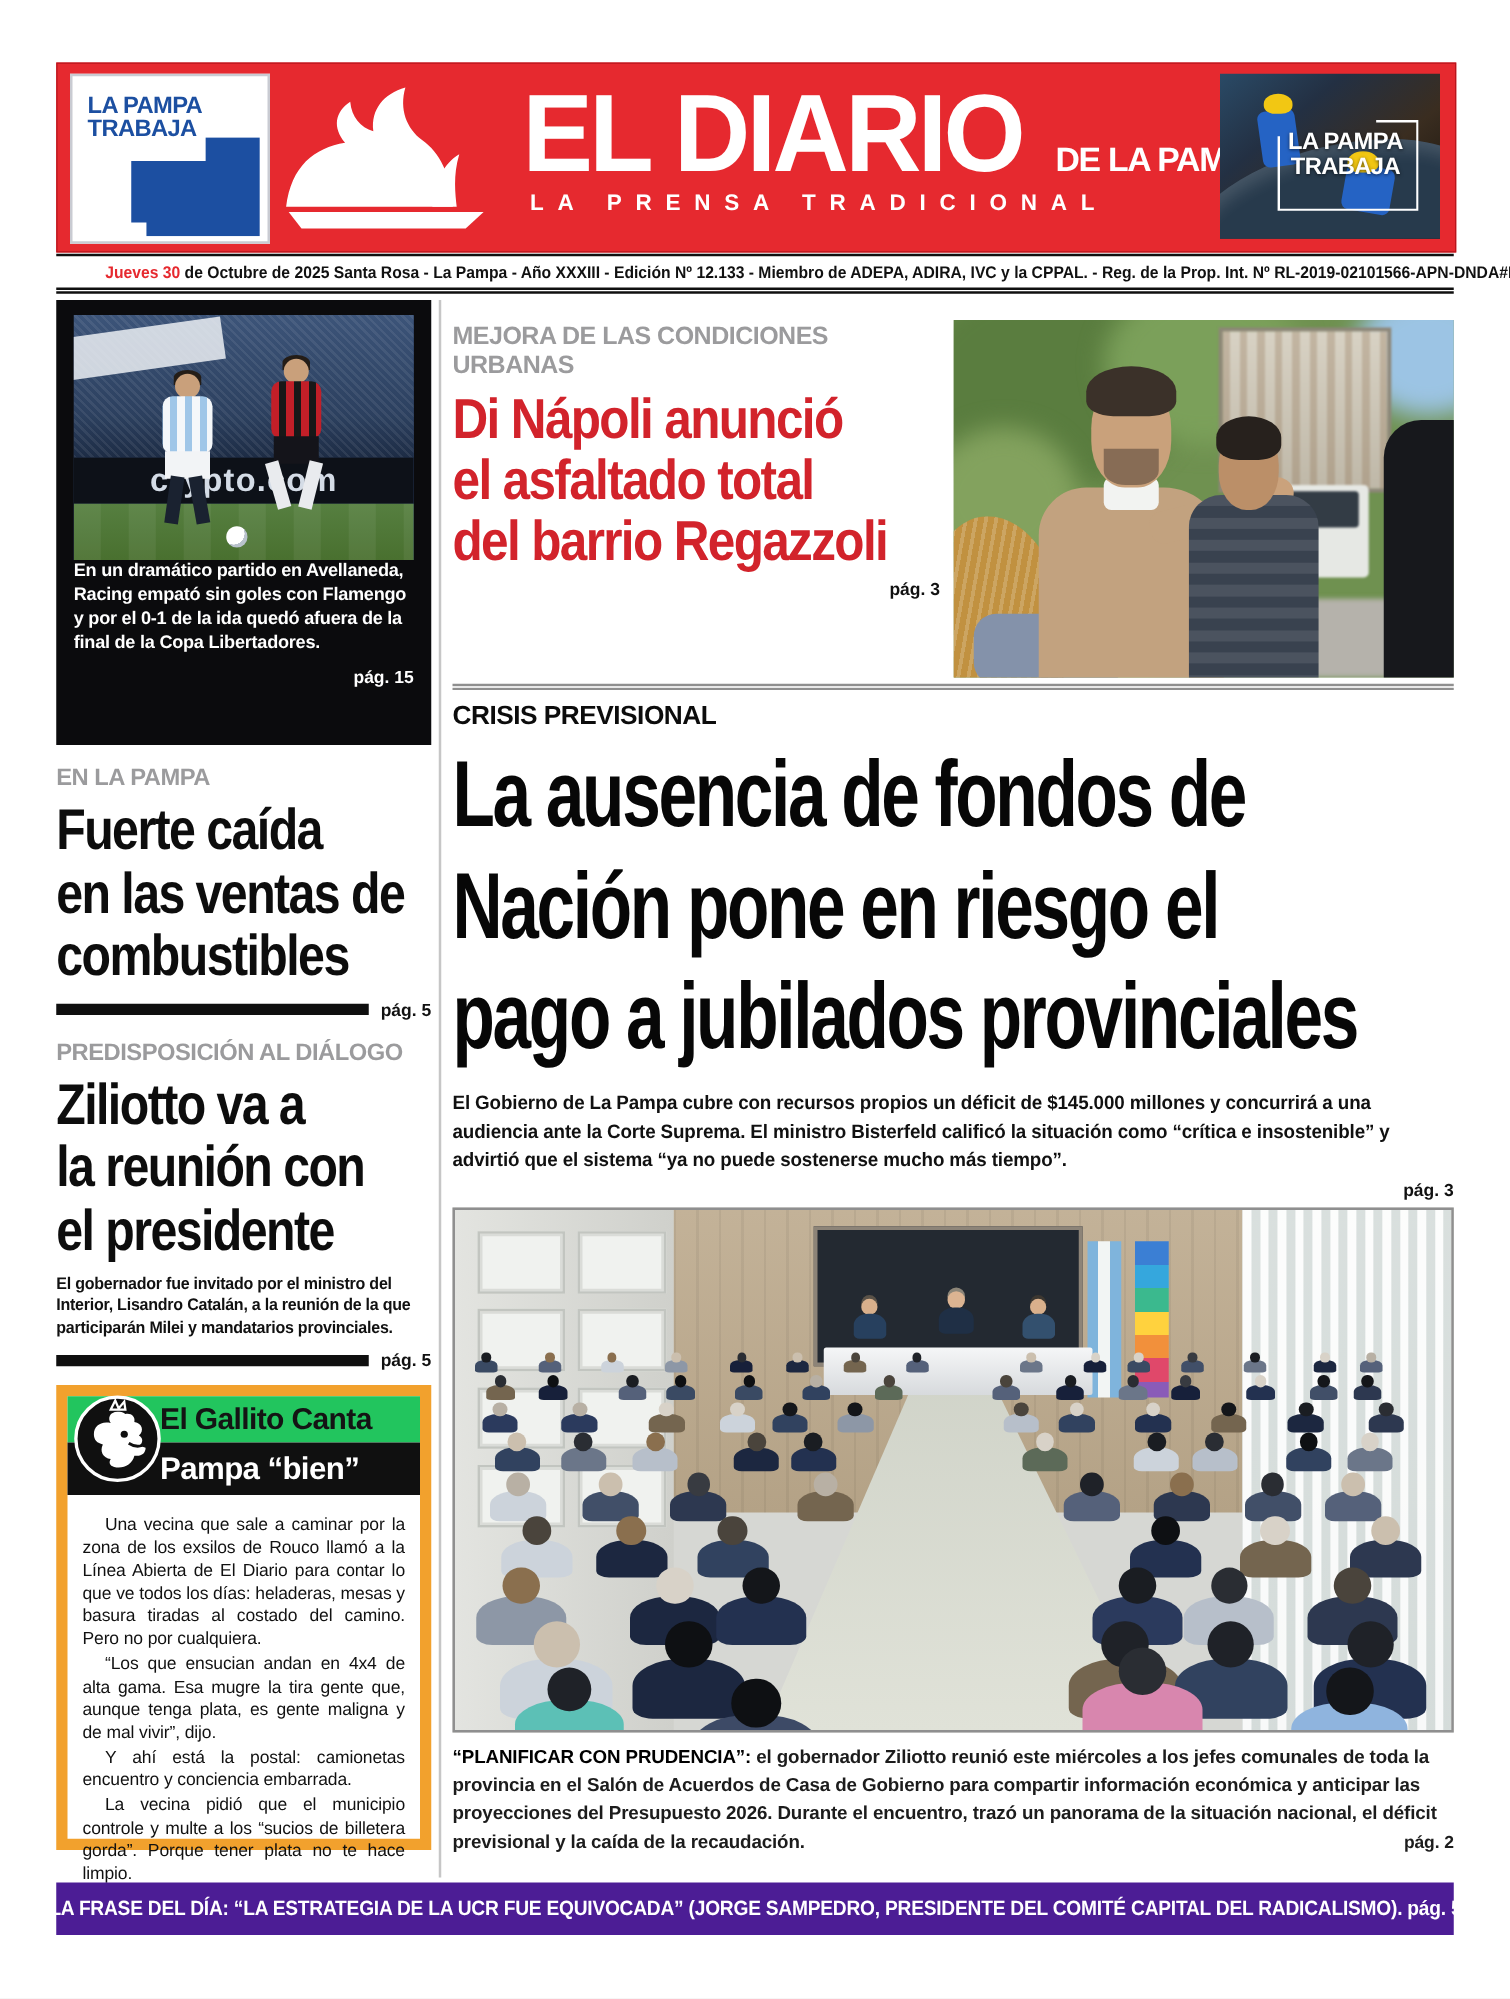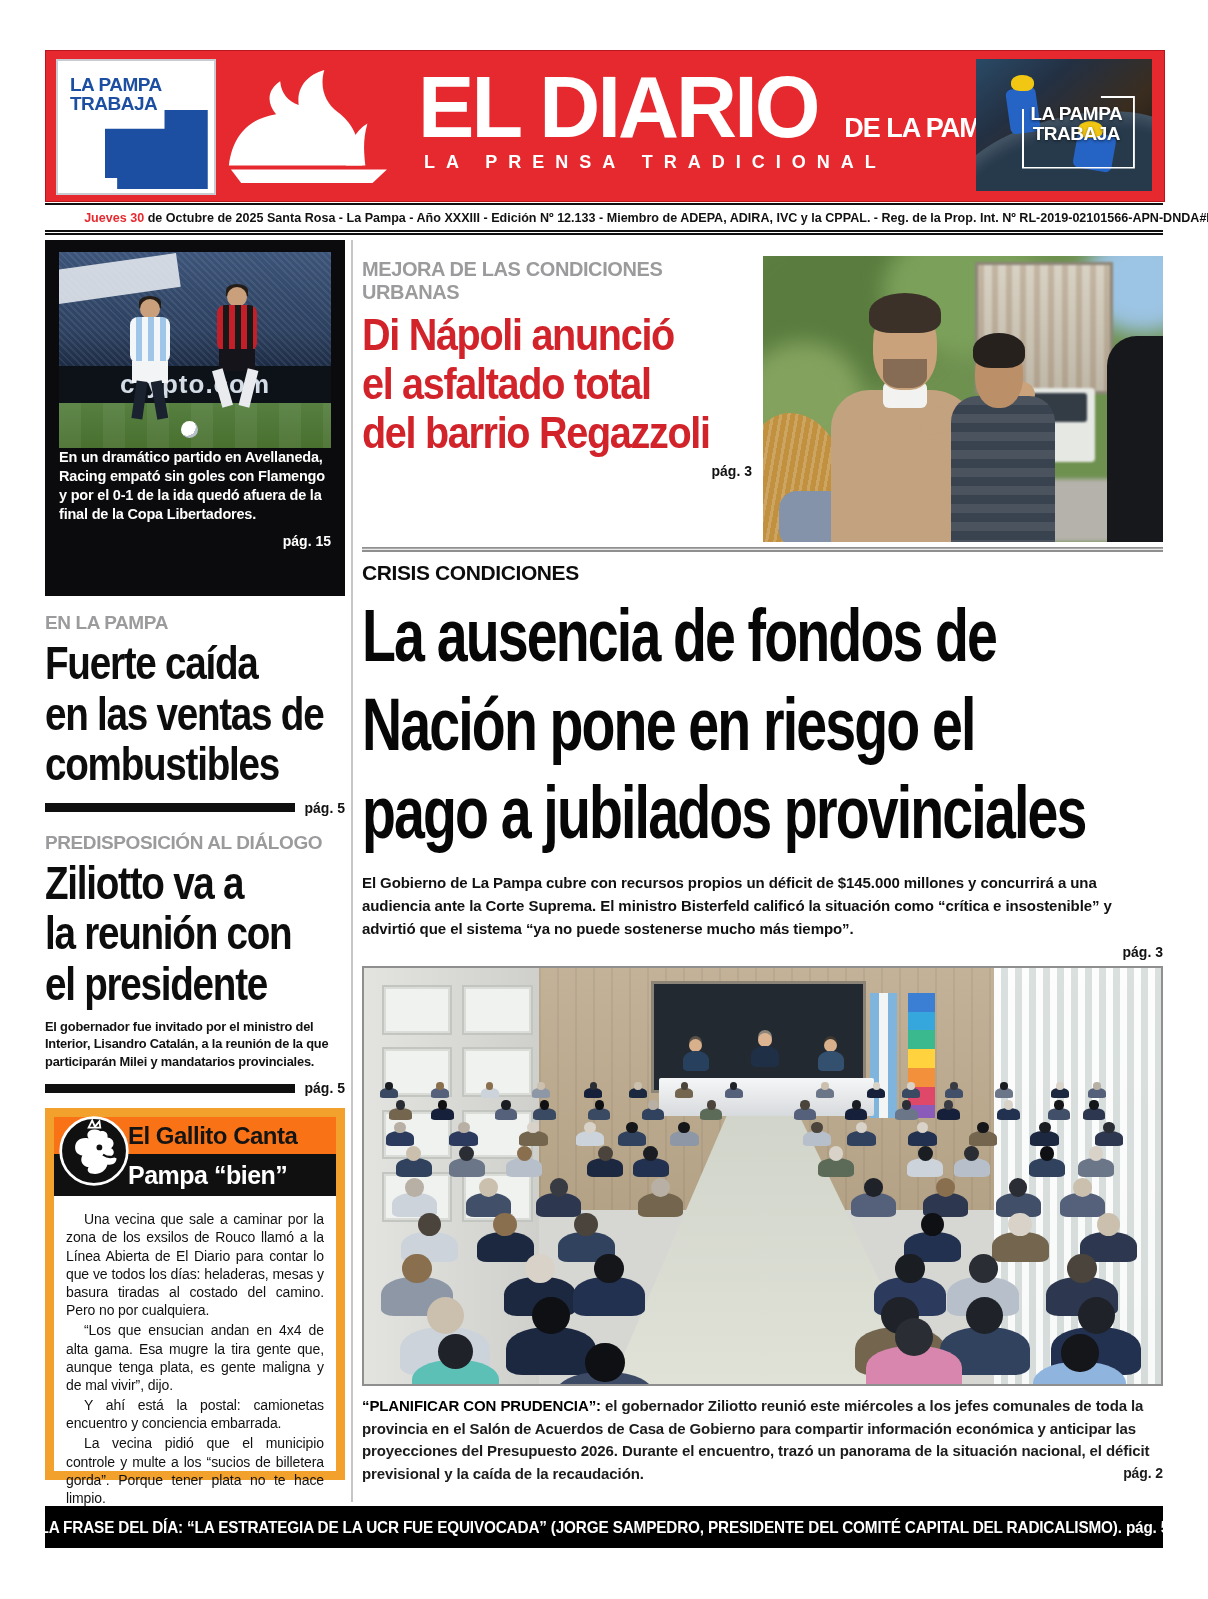--- a/index.html
+++ b/index.html
@@ -59,21 +59,21 @@
   
   .kicker{color:#9b9b9d;font-weight:bold;font-size:19px;letter-spacing:-0.4px;margin:16px 0 2px;}
   .hl-left{font-size:46px;font-weight:900;line-height:1.1;letter-spacing:-1.5px;color:#0d0d0d;
            transform:scaleX(.84);transform-origin:0 0;width:119%;white-space:pre-line;margin:4px 0 0;}
   .rule-row{display:flex;align-items:center;gap:10px;margin:10px 0 0;}
   .rule-row .bar{flex:1;height:9px;background:#0f0f0f;}
   .rule-row .pag{font-weight:bold;font-size:14px;white-space:nowrap;}
   .deck-left{font-weight:bold;font-size:13.5px;line-height:1.3;letter-spacing:-0.2px;margin:8px 0 0;transform:scaleX(.95);transform-origin:0 0;width:105%;}
   
   .gallito{margin-top:12px;border:9px solid #f2a12d;background:#fff;position:relative;height:372px;box-sizing:border-box;}
-  .ga-head{height:37px;background:#f97316;display:flex;align-items:center;}
+  .ga-head{height:37px;background:#22c55e;display:flex;align-items:center;}
   .ga-head .t{margin-left:74px;font-weight:900;font-size:24px;color:#141414;letter-spacing:-0.5px;}
   .ga-sub{height:42px;background:#101010;display:flex;align-items:center;}
   .ga-sub .t{margin-left:74px;font-weight:900;font-size:25px;color:#fff;letter-spacing:-0.5px;}
   .ga-logo{position:absolute;left:4px;top:-2px;width:72px;height:72px;}
   .ga-body{padding:14px 12px 10px;}
   .ga-body p{margin:0 0 2px;font-size:14px;line-height:1.3;text-align:justify;text-indent:18px;letter-spacing:-0.1px;}
   
   .topstory{display:flex;gap:11px;height:286px;}
   .ts-text{width:390px;flex:0 0 390px;}
   .ts-text .kicker{margin:2px 0 0;font-size:20px;}
@@ -129,21 +129,21 @@
   .flag{position:absolute;top:6%;width:3.4%;height:30%;}
   .flag.arg{left:63.5%;background:linear-gradient(90deg,#7fb4dc 0 32%,#f2f5f4 32% 68%,#7fb4dc 68%);}
   .flag.multi{left:68.3%;background:linear-gradient(180deg,#3b7fd4 0 15%,#35a7dd 15% 30%,#3bb98e 30% 45%,#ffd23e 45% 60%,#f2903b 60% 75%,#e0486a 75% 90%,#8a5bb8 90%);}
   .pm-person{position:absolute;}
   .pm-head{position:absolute;border-radius:50%;}
   .pm-sh{position:absolute;border-radius:45% 45% 18% 18%;}
   
   .caption{margin-top:9px;font-size:15px;line-height:1.5;font-weight:bold;color:#1c1c1c;letter-spacing:-0.1px;}
   .caption .lead{font-weight:900;color:#000;}
   .caption .pag{float:right;font-weight:bold;font-size:14px;}
-  .bottom-bar{left:45px;top:1506px;width:1118px;height:42px;background:#000000;display:flex;align-items:center;justify-content:center;}
+  .bottom-bar{left:45px;top:1506px;width:1118px;height:42px;background:#4c1d95;display:flex;align-items:center;justify-content:center;}
   .bottom-bar .t{color:#fff;font-weight:900;font-size:16.5px;letter-spacing:-0.2px;white-space:nowrap;transform:scaleX(.93);}
 </style>
 </head>
 <body>
 
 <div class="page">
 
   <div class="abs masthead">
     <div class="logo-box">
       <div class="lp-text" style="white-space:pre-line;">LA PAMPA
@@ -292,21 +292,21 @@
         <div class="dn-man2-torso"></div>
         <div class="dn-man2-head"></div>
         <div class="dn-man2-hair"></div>
         <div class="dn-sil"></div>
       </div>
     </div>
 
     <div class="gray-rule"></div>
 
     <div>
-      <div class="main-kicker">CRISIS CONDICIONES</div>
+      <div class="main-kicker">CRISIS PREVISIONAL</div>
       <div class="hl-main">La ausencia de fondos de
 Nación pone en riesgo el
 pago a jubilados provinciales</div>
       <div class="main-deck">El Gobierno de La Pampa cubre con recursos propios un déficit de $145.000 millones y concurrirá a una audiencia ante la Corte Suprema. El ministro Bisterfeld calificó la situación como “crítica e insostenible” y advirtió que el sistema “ya no puede sostenerse mucho más tiempo”.</div>
       <div class="main-pag">pág. 3</div>
 
       <div class="photo-main">
         <div class="pm-leftwall">
             <div class="pm-win" style="left: 10%; top: 4%; width: 38%; height: 11%;"></div>
             <div class="pm-win" style="left: 10%; top: 19%; width: 38%; height: 11%;"></div>

